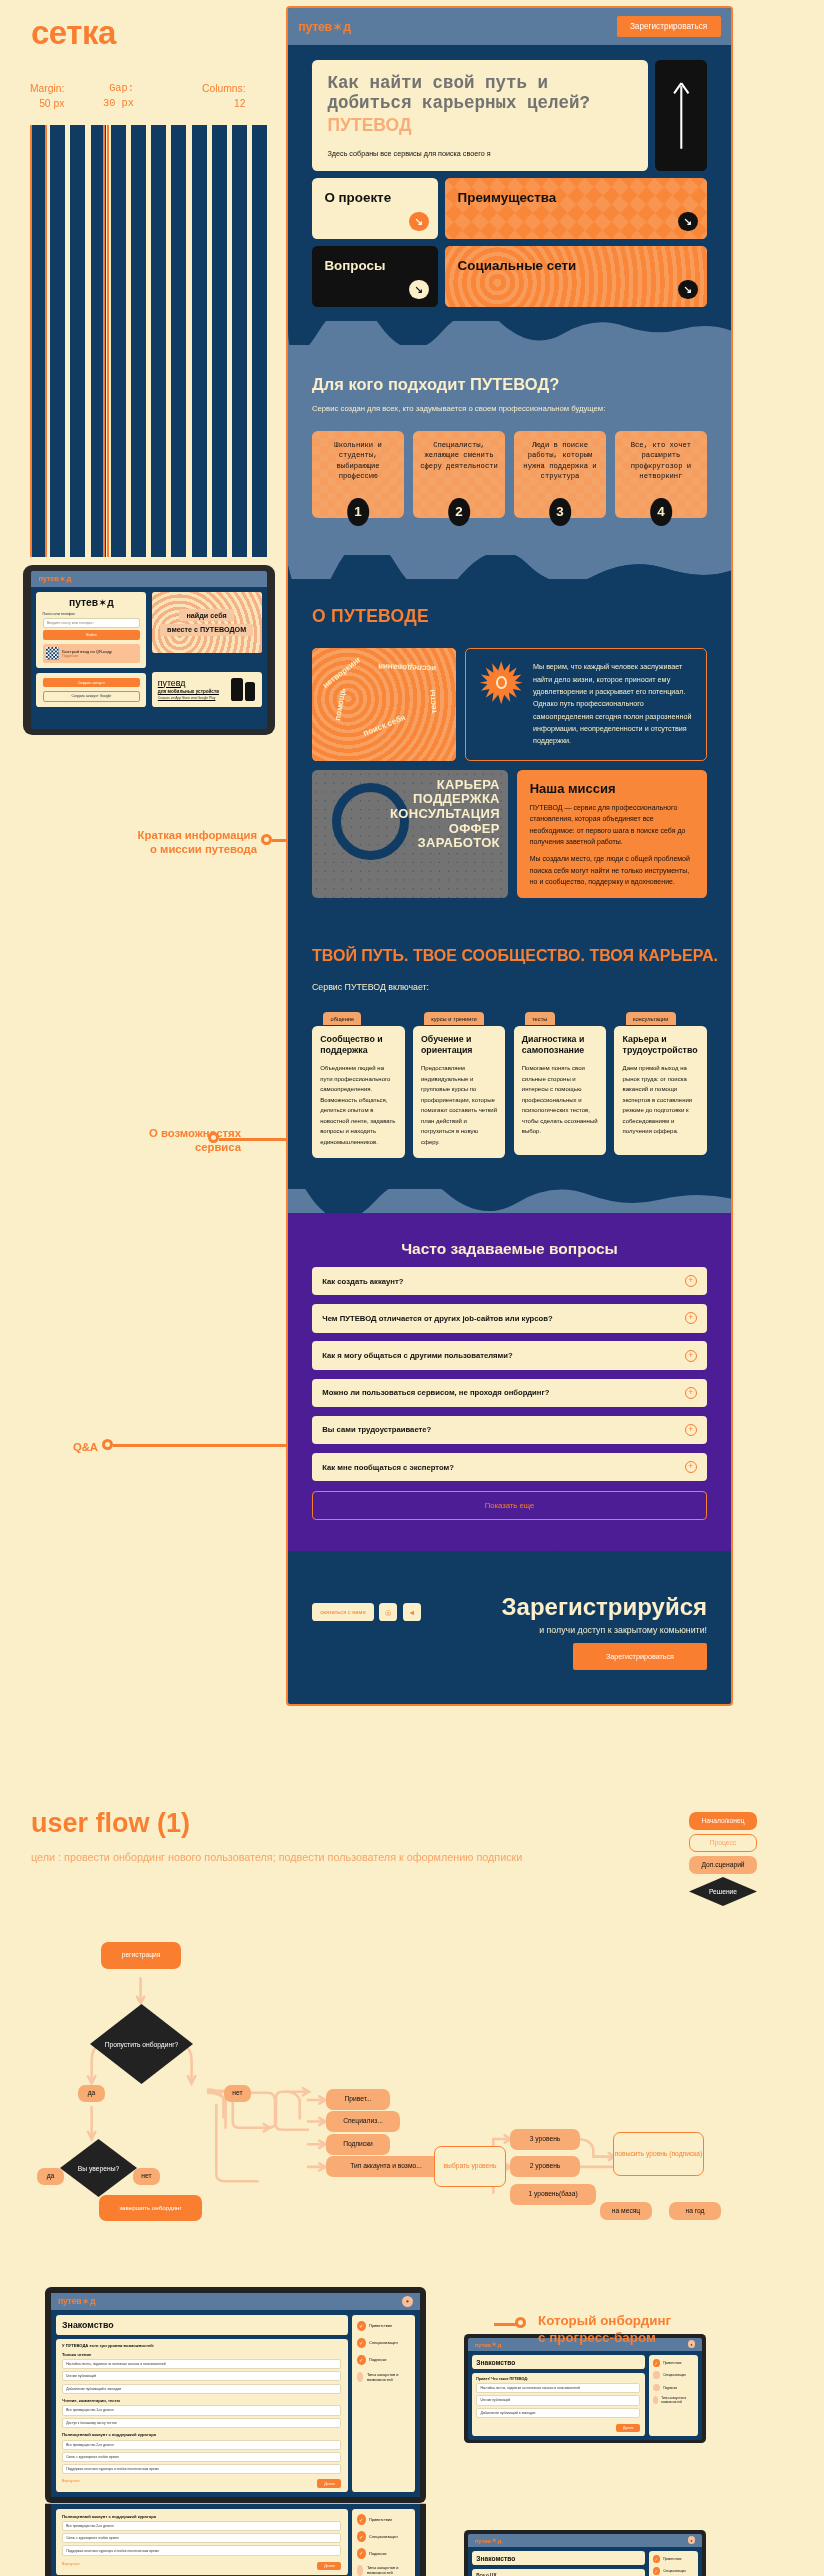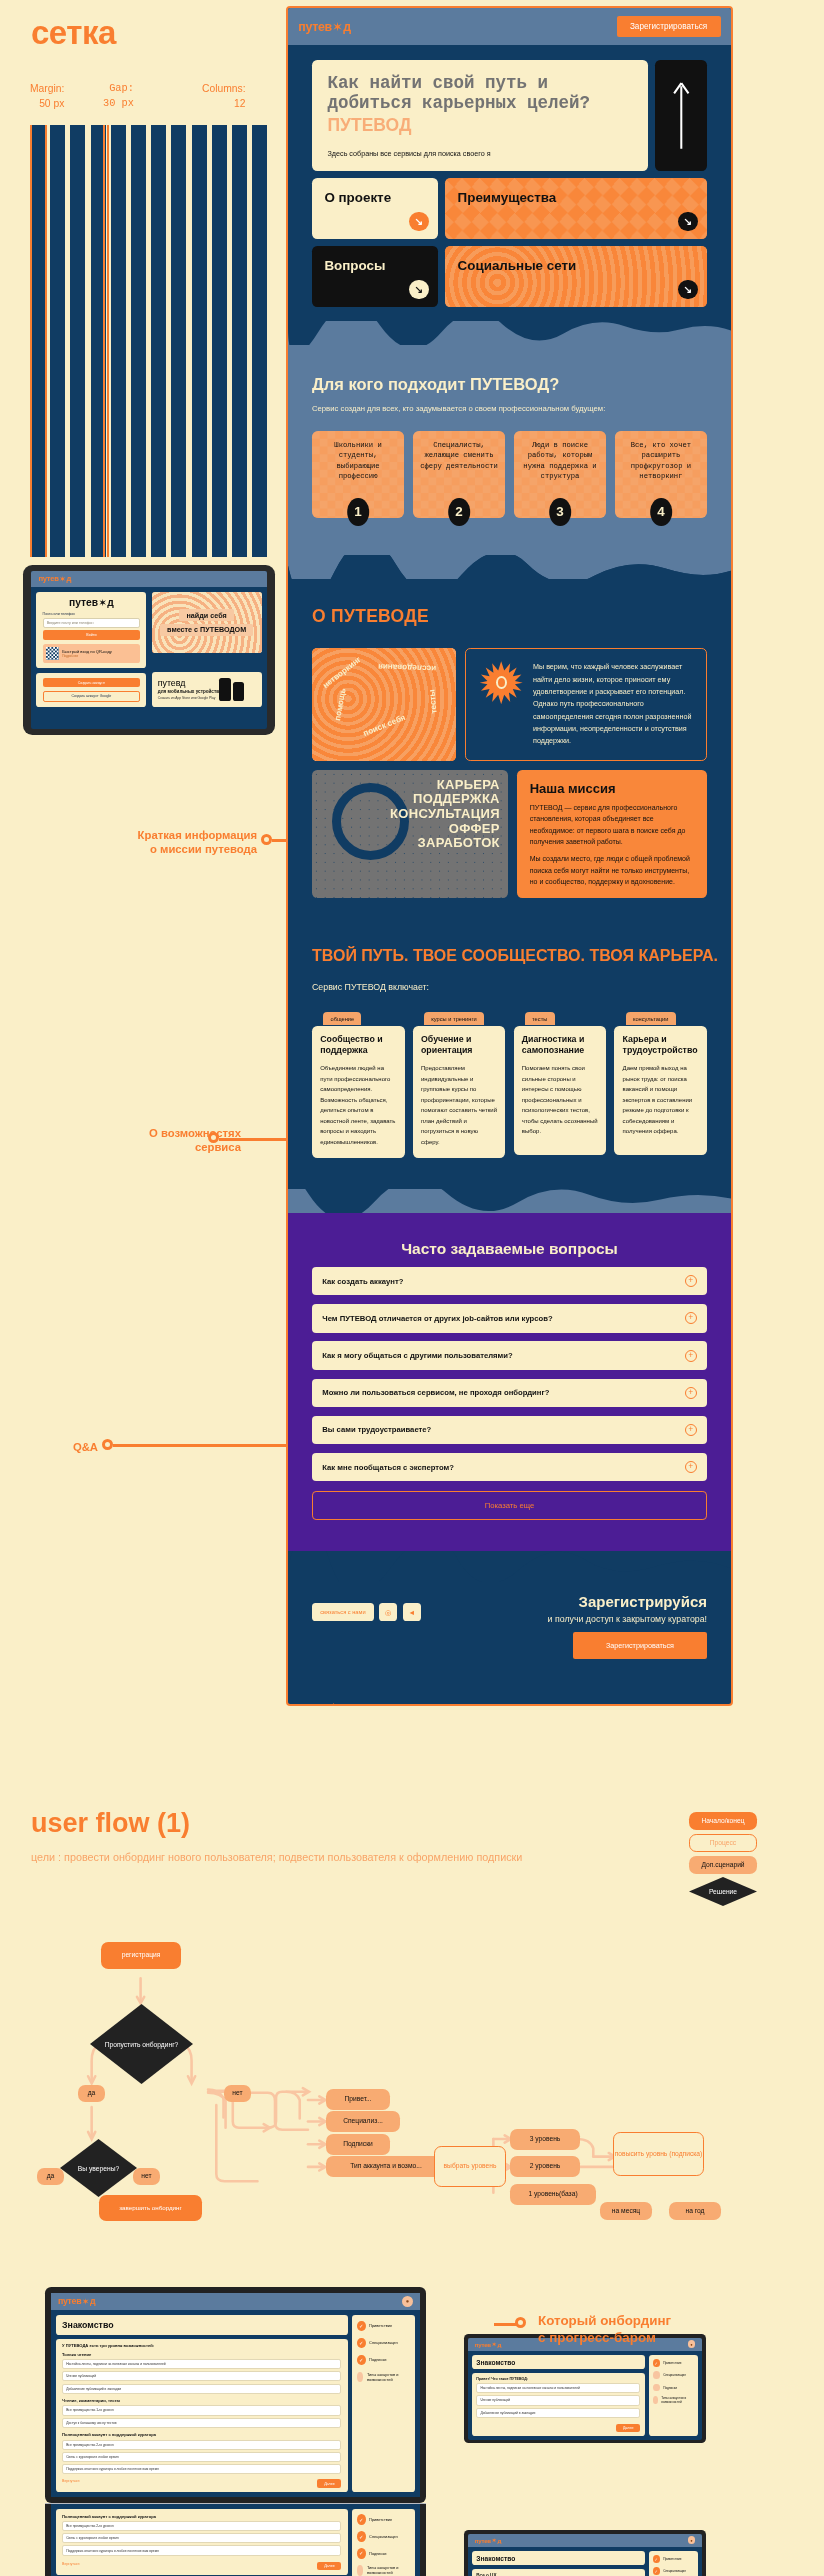--- a/index.html
+++ b/index.html
@@ -43,21 +43,21 @@
   .btn-ol{border:0.5px solid #f97e30;color:#26344a;text-align:center;font-size:3.6px;padding:2.6px;border-radius:2.1px;background:#faefc8;}
   #qr-box{background:#fbc094;border-radius:2.6px;margin-top:4.1px;padding:3.1px;display:flex;gap:3.1px;align-items:center;}
   .qr{width:13.4px;height:13.4px;background:
     repeating-conic-gradient(#103c63 0 25%, #fff 0 50%) 0 0/3.6px 3.6px;}
   #hero-tile{height:61px;border-radius:3.1px;background:#f3a06a;position:relative;overflow:hidden;display:flex;flex-direction:column;justify-content:center;align-items:center;gap:2.6px;}
   #hero-tile .rings{position:absolute;inset:0;background:
       repeating-radial-gradient(circle at 25% 70%, #f6b487 0 3.1px, #faefc8 3.1px 6.2px),
       repeating-radial-gradient(circle at 72% 30%, #f6b487 0 3.1px, #faefc8 3.1px 6.2px);
       opacity:.85;}
   #hero-tile .lbl{position:relative;background:#f7c9a2;color:#111;font-weight:700;font-size:7.2px;padding:1.5px 7.2px;border-radius:1.5px;}
-  #app-tile{flex:1;padding:5.2px 6.2px;display:flex;align-items:center;}
+  #app-tile{flex:1;padding:5.2px 6.2px;display:flex;align-items:center;justify-content:space-between;text-decoration:underline;}
   #app-tile .phones{display:flex;gap:2.1px;align-items:flex-end;}
   #app-tile .ph{background:#111;border-radius:2.6px;}
 
   
   .annot{position:absolute;color:#f97e30;font-size:11.3px;font-weight:700;text-align:right;line-height:1.25;}
   .dot{position:absolute;width:11.3px;height:11.3px;border-radius:50%;border:3.1px solid #f97e30;background:#faefc8;}
   .lead{position:absolute;height:2.6px;background:#f97e30;}
 
   
   #site{left:286px;top:6.2px;width:447px;height:1700px;border:2.6px solid #f97e30;border-radius:4.1px;background:#103c63;overflow:hidden;}
@@ -131,21 +131,21 @@
 
   #band-faq{background:#4c1d95;padding:27px 24px 31px;}
   #band-faq h2{color:#faefc8;font-size:15.5px;font-weight:700;text-align:center;}
   .faq{background:#faefc8;border-radius:4.1px;margin-top:8.8px;padding:8.2px 10.3px;display:flex;align-items:center;justify-content:space-between;}
   .faq span{font-size:7.7px;color:#111;font-weight:700;}
   .faq .plus{width:12px;height:12px;border-radius:50%;border:1px solid #f97e30;color:#f97e30;font-size:8.2px;display:flex;align-items:center;justify-content:center;line-height:1;}
   #faq-more{margin-top:9.3px;border:1px solid #f97e30;border-radius:4.1px;color:#f97e30;font-size:7.7px;text-align:center;padding:9.3px;}
 
   #band-cta{background:#103c63;padding:10.3px 24px 23px;position:relative;}
   #cta-right{text-align:right;}
-  #cta-right h2{color:#faefc8;font-size:15px;font-weight:700;}
+  #cta-right h2{color:#faefc8;font-size:24px;font-weight:700;}
   #cta-right .p{color:#faefc8;font-size:8.8px;margin-top:4.1px;}
   #cta-btn{display:inline-block;background:#f97e30;color:#fff;font-size:7.2px;padding:9.3px 33px;border-radius:2.1px;margin-top:8.2px;}
   #cta-social{position:absolute;left:24px;top:20.6px;display:flex;gap:5.2px;}
   #cta-social .pill{background:#faefc8;color:#f97e30;font-size:5.7px;padding:5.7px 8.2px;border-radius:3.6px;}
   #cta-social .ic{background:#faefc8;width:18.5px;height:18.5px;border-radius:3.6px;display:flex;align-items:center;justify-content:center;color:#f97e30;font-size:7.2px;}
   #foot{display:flex;gap:23px;align-items:flex-start;padding:20.6px 24px 20.6px;}
   #foot .fsun{width:30px;height:30px;}
   #foot .phone{color:#f97e30;font-size:12.4px;font-weight:700;}
   #foot h5{color:#f97e30;font-size:6.2px;margin-bottom:7.2px;}
 
@@ -488,21 +488,21 @@
   </svg>
 
   <div id="band-cta">
     <div id="cta-social">
       <span class="pill">связаться с нами</span>
       <span class="ic">◎</span>
       <span class="ic">◄</span>
     </div>
     <div id="cta-right">
       <h2>Зарегистрируйся</h2>
-      <div class="p">и получи доступ к закрытому куратора!</div>
+      <div class="p">и получи доступ к закрытому комьюнити!</div>
       <span id="cta-btn">Зарегистрироваться</span>
     </div>
   </div>
 
   <div id="foot">
     <div class="sunburst fsun"></div>
     <div style="width:118px;">
       <div class="phone">8 800 555 35 33</div>
 
     </div>

